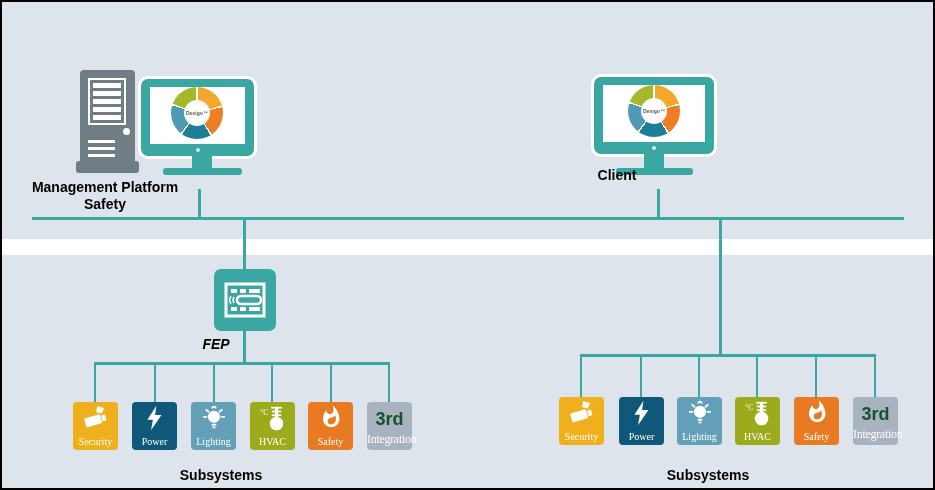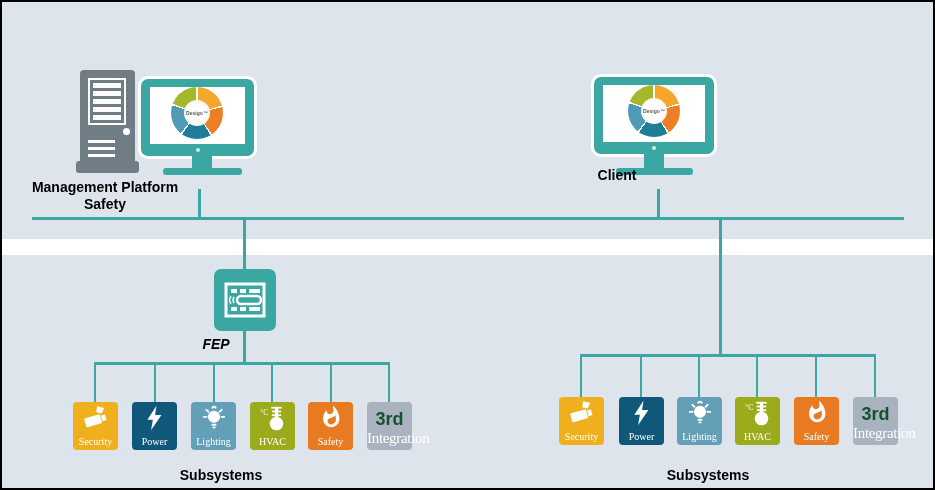--- a/index.html
+++ b/index.html
@@ -40,21 +40,21 @@
 
   
   .fep { position:absolute; left:212px; top:267px; width:62px; height:62px; background:#3ba7a3; border-radius:7px; }
   .fep svg { position:absolute; inset:9px; }
 
   
   .tile { position:absolute; width:45px; height:48px; border-radius:4px; }
   .glyph { position:absolute; top:2px; left:50%; transform:translateX(-50%); width:28px; height:28px; }
   .tile-label { position:absolute; bottom:3px; left:0; width:100%; text-align:center;
     font:10px "Liberation Serif", serif; color:#fff; white-space:nowrap; }
-  .tile-label.tight { font-size:15px; letter-spacing:-0.3px; }
+  .tile-label.tight { font-size:12px; letter-spacing:-0.3px; }
   .tile-big { position:absolute; top:7px; left:0; width:100%; text-align:center;
     font:bold 18px "Liberation Sans", sans-serif; color:#14532d; }
 </style>
 </head>
 <body>
 
 <div id="stage">
 
   <div class="band"></div>
 

